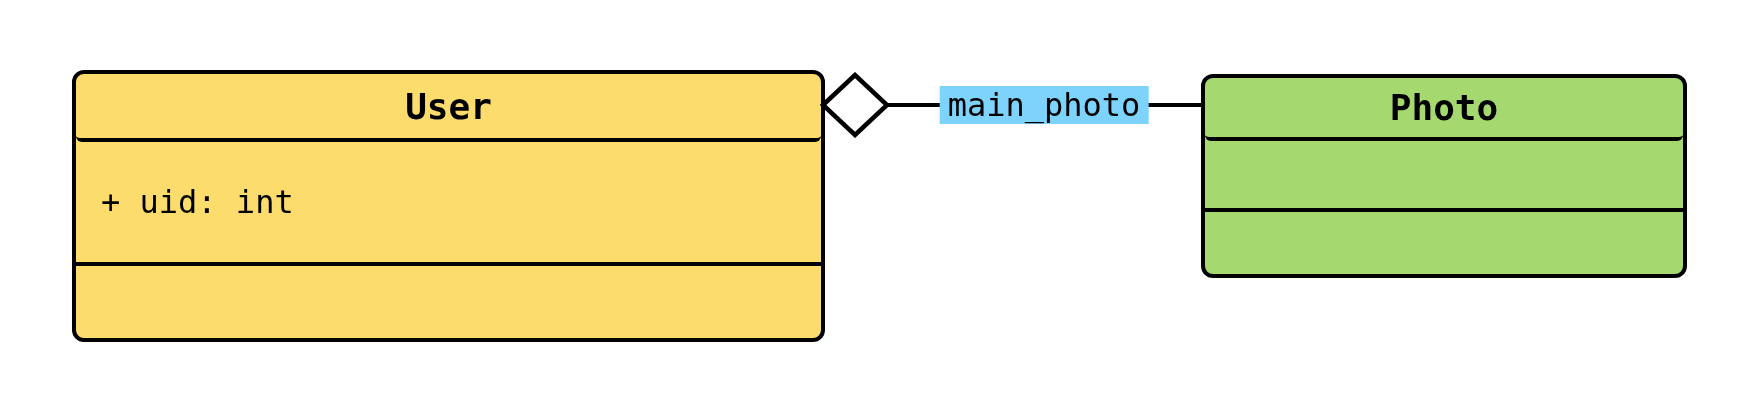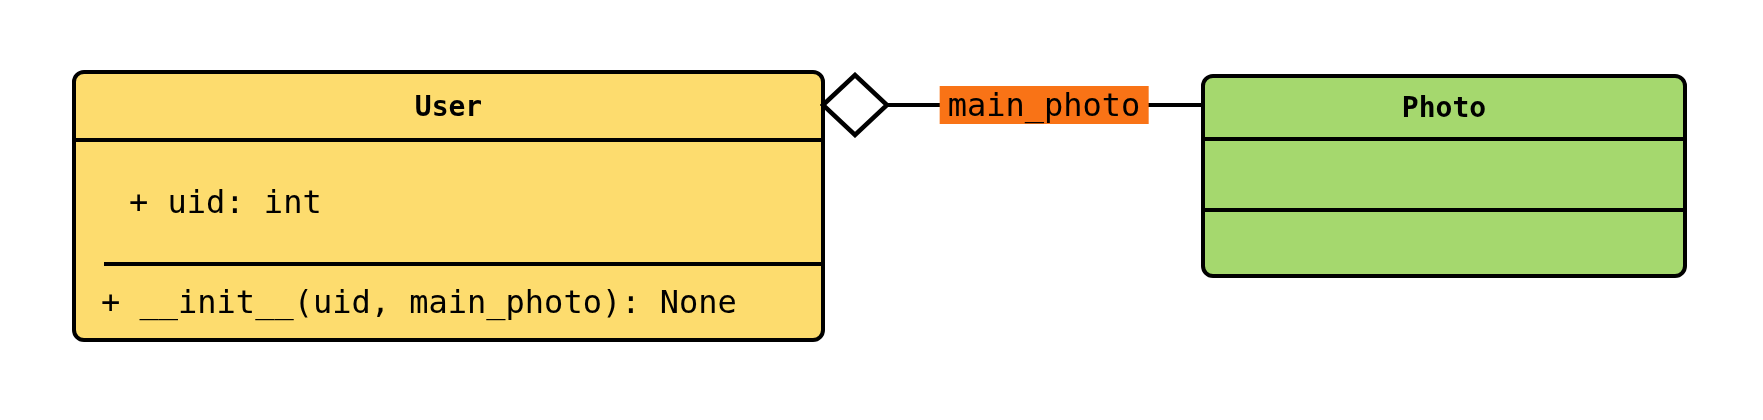--- a/index.html
+++ b/index.html
@@ -27,28 +27,27 @@
   }
   .uml-class.photo {
     left: 1201px; top: 74px;
     width: 486px; height: 204px;
     background: #A5D86E;
   }
   .compartment { border-bottom: 4px solid #000000; box-sizing: border-box; }
   .compartment.last { border-bottom: none; flex: 1; }
   .compartment.title-comp {
     display: flex; align-items: center; justify-content: center;
-    font-weight: bold; font-size: 28px;
+    font-weight: bold; font-size: 36px; border-radius: 6px;
   }
   .user .title-comp { height: 68px; }
   .user .attrs-comp {
     height: 124px;
     display: flex; flex-direction: column; justify-content: center;
     padding-left: 25px;
-    margin-left: 28px;
   }
   .user .methods-comp {
     display: flex; align-items: center;
     padding-left: 25px;
   }
   .photo .title-comp { height: 63px; }
   .photo .comp-2 { height: 71px; }
   .code-line { font-size: 32px; line-height: 36px; white-space: pre; }
   .bold { font-weight: bold; }
   .agg-diamond {
@@ -59,39 +58,36 @@
   .connector-line {
     position: absolute;
     left: 886px; top: 103px;
     width: 316px; height: 4px;
     background: #000000;
   }
   .connector-label {
     position: absolute;
     left: 1044px; top: 105px;
     transform: translate(-50%, -50%);
-    background: #f97316;
+    background: #7dd3fc;
     padding: 0 8px;
     font-size: 32px;
     z-index: 2;
     white-space: pre;
   }
 </style>
 </head>
 <body>
 
 <div class="canvas">
 
   <div class="uml-class user">
     <div class="compartment title-comp">User</div>
     <div class="compartment attrs-comp">
       <div class="code-line">+ uid: int</div>
-    </div>
-    <div class="compartment methods-comp last">
-      <div class="code-line">+ __init__(uid, main_photo): None</div>
     </div>
   </div>
 
   <svg class="agg-diamond" viewBox="0 0 70 66">
     <polygon points="3,33 35,3 67,33 35,63" fill="#ffffff" stroke="#000000" stroke-width="4.5"></polygon>
   </svg>
 
   <div class="connector-line"></div>
 
   <div class="connector-label">main_photo</div>

